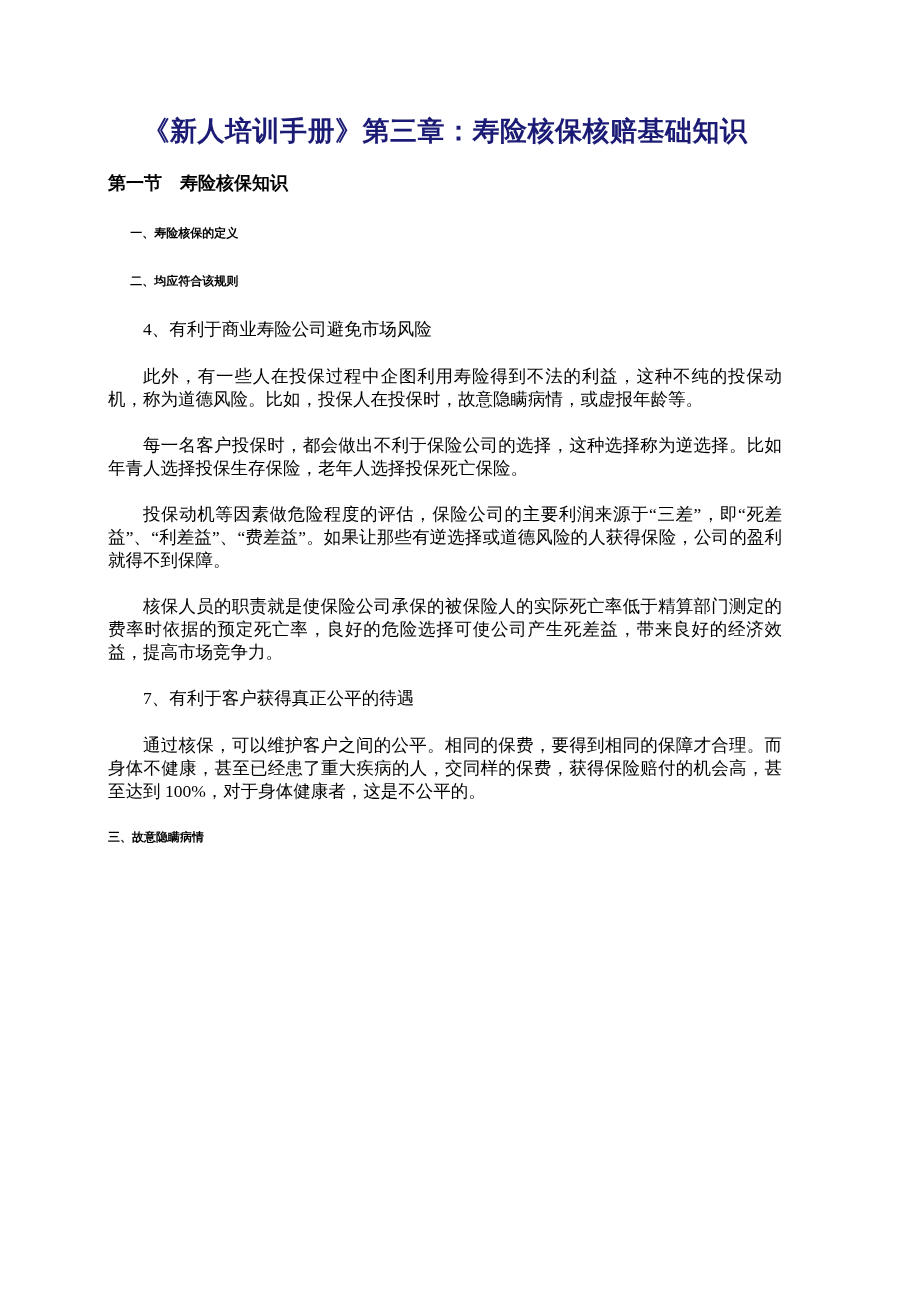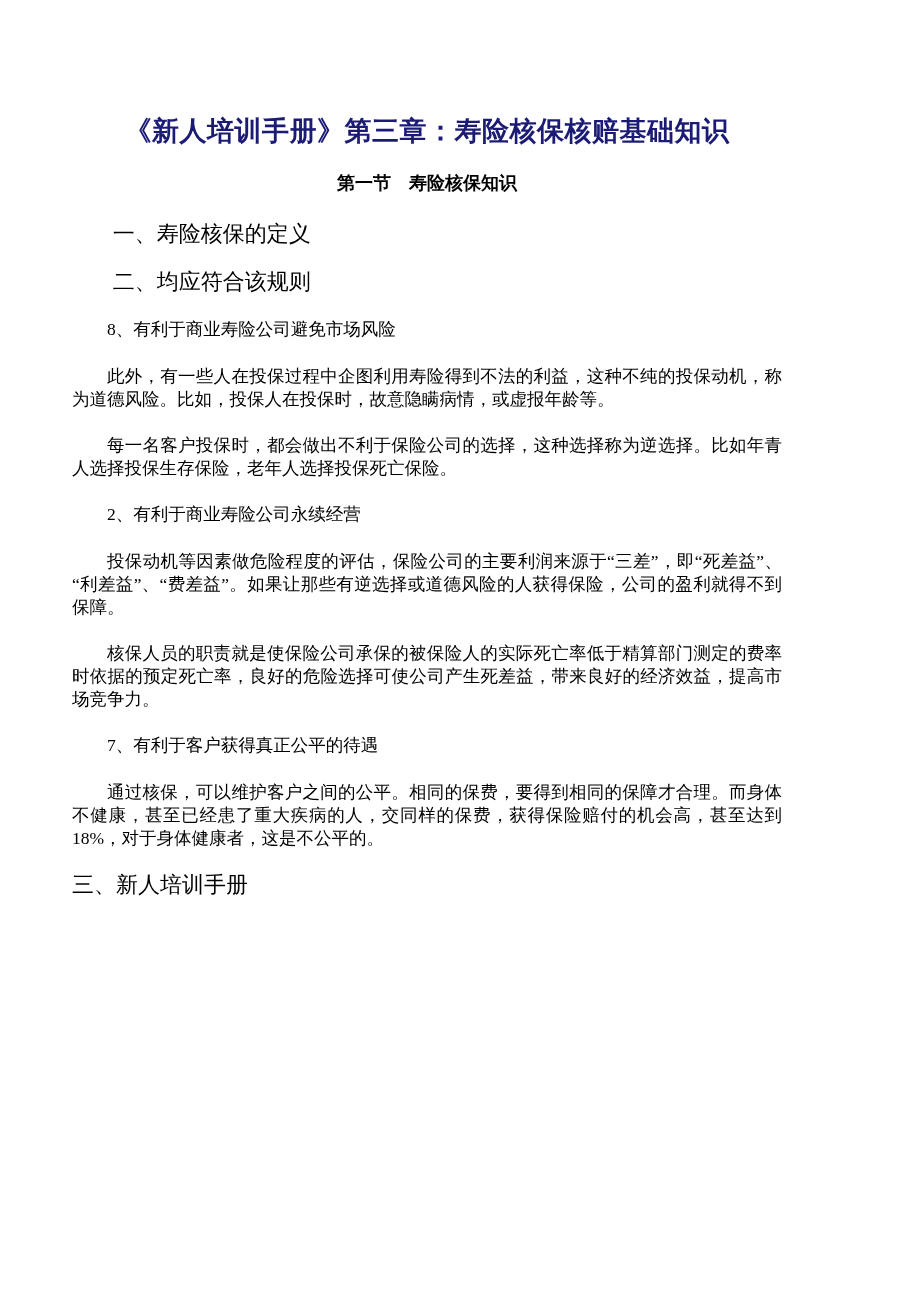--- a/index.html
+++ b/index.html
@@ -6,47 +6,47 @@
     margin: 0;
     padding: 0;
     background: #ffffff;
   }
   .page {
     position: relative;
     width: 920px;
     height: 1302px;
     background: #ffffff;
     box-sizing: border-box;
-    padding: 112px 138px 0 72px;
+    padding: 112px 138px 0 108px;
     overflow: hidden;
     font-family: "Liberation Serif", "DejaVu Serif", serif;
     color: #000000;
   }
   .doc-title {
     font-family: "Liberation Sans", "DejaVu Sans", sans-serif;
     font-weight: bold;
     font-size: 27px;
     line-height: 38px;
     text-align: center;
     color: #1b1b75;
     margin: 0 0 22px 0;
     letter-spacing: 0.5px;
   }
   .doc-section {
     font-family: "Liberation Sans", "DejaVu Sans", sans-serif;
     font-weight: bold;
     font-size: 18px;
     line-height: 23px;
-    text-align: center;
+    text-align: left;
     margin: 0 0 27px 0;
   }
   .doc-heading {
     font-family: "Liberation Sans", "DejaVu Sans", sans-serif;
-    font-weight: normal;
-    font-size: 22px;
+    font-weight: bold;
+    font-size: 12px;
     line-height: 23px;
     margin: 0 0 25px 0;
   }
   .doc-heading.indent { text-indent: 1.85em; }
   .doc-sub {
     font-size: 17.5px;
     line-height: 23px;
     text-indent: 2em;
     margin: 0 0 24px 0;
   }
@@ -59,22 +59,21 @@
   }
 </style>
 </head>
 <body>
 
 <div class="page">
   <div class="doc-title">《新人培训手册》第三章：寿险核保核赔基础知识</div>
   <div class="doc-section">第一节　寿险核保知识</div>
   <div class="doc-heading indent">一、寿险核保的定义</div>
   <div class="doc-heading indent">二、均应符合该规则</div>
-  <div class="doc-sub">8、有利于商业寿险公司避免市场风险</div>
+  <div class="doc-sub">4、有利于商业寿险公司避免市场风险</div>
   <div class="doc-para">此外，有一些人在投保过程中企图利用寿险得到不法的利益，这种不纯的投保动机，称为道德风险。比如，投保人在投保时，故意隐瞒病情，或虚报年龄等。</div>
   <div class="doc-para">每一名客户投保时，都会做出不利于保险公司的选择，这种选择称为逆选择。比如年青人选择投保生存保险，老年人选择投保死亡保险。</div>
-  <div class="doc-sub">2、有利于商业寿险公司永续经营</div>
   <div class="doc-para">投保动机等因素做危险程度的评估，保险公司的主要利润来源于“三差”，即“死差益”、“利差益”、“费差益”。如果让那些有逆选择或道德风险的人获得保险，公司的盈利就得不到保障。</div>
   <div class="doc-para">核保人员的职责就是使保险公司承保的被保险人的实际死亡率低于精算部门测定的费率时依据的预定死亡率，良好的危险选择可使公司产生死差益，带来良好的经济效益，提高市场竞争力。</div>
   <div class="doc-sub">7、有利于客户获得真正公平的待遇</div>
-  <div class="doc-para">通过核保，可以维护客户之间的公平。相同的保费，要得到相同的保障才合理。而身体不健康，甚至已经患了重大疾病的人，交同样的保费，获得保险赔付的机会高，甚至达到 18%，对于身体健康者，这是不公平的。</div>
-  <div class="doc-heading">三、新人培训手册</div>
+  <div class="doc-para">通过核保，可以维护客户之间的公平。相同的保费，要得到相同的保障才合理。而身体不健康，甚至已经患了重大疾病的人，交同样的保费，获得保险赔付的机会高，甚至达到 100%，对于身体健康者，这是不公平的。</div>
+  <div class="doc-heading">三、故意隐瞒病情</div>
 </div>
 
 </body></html>

